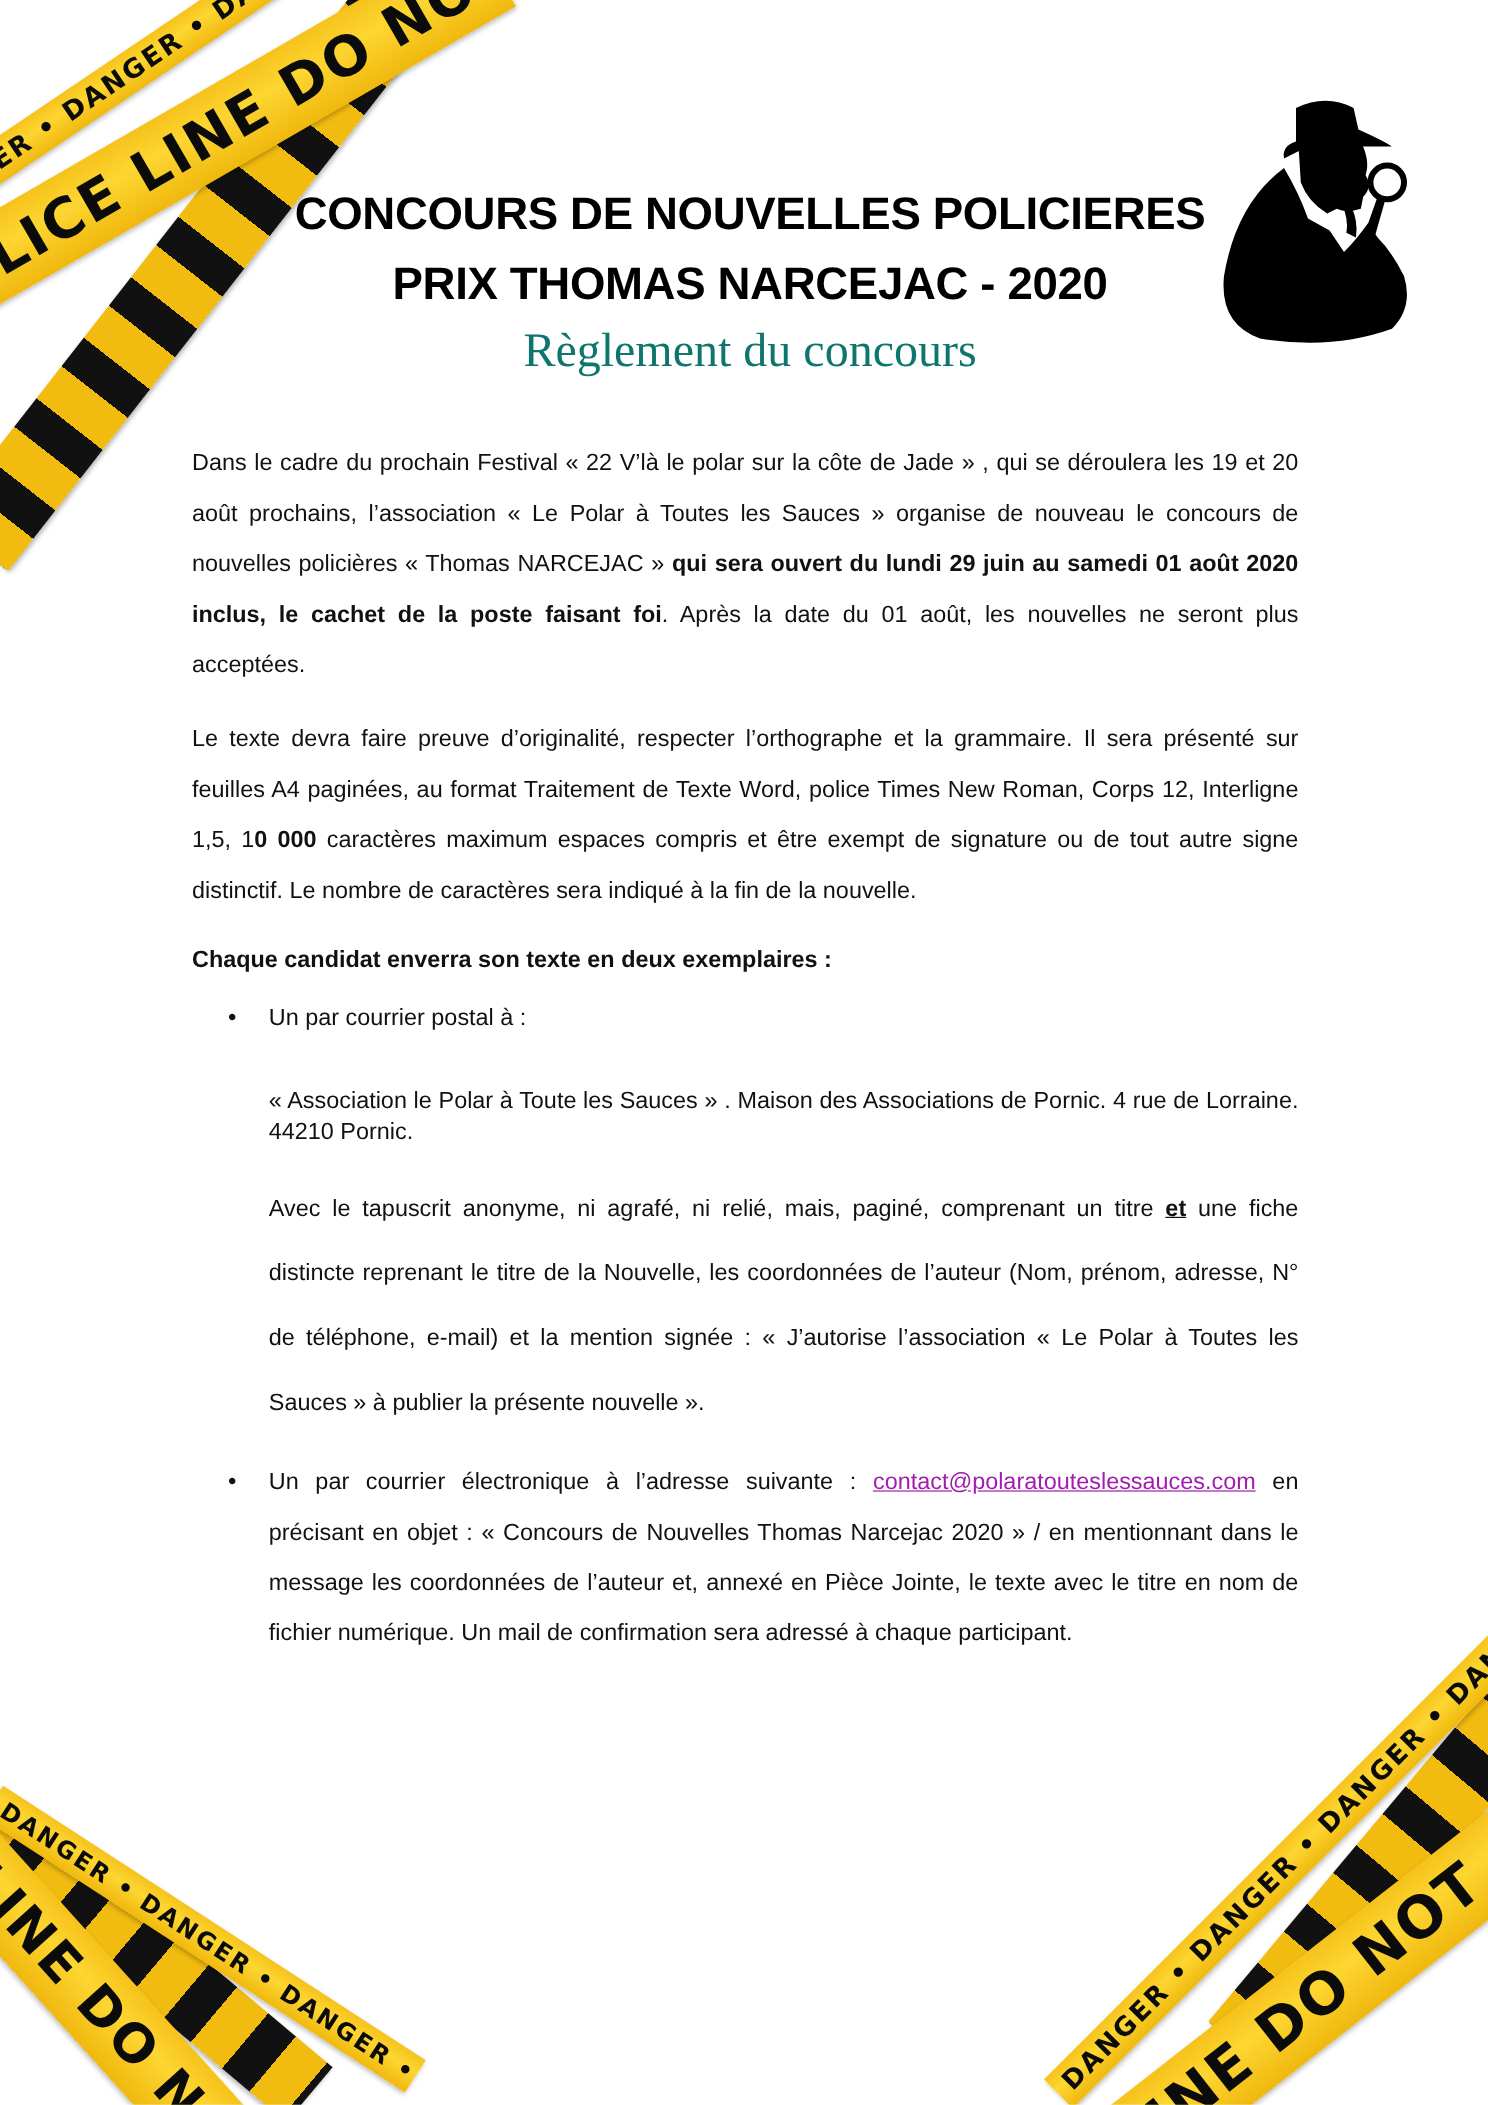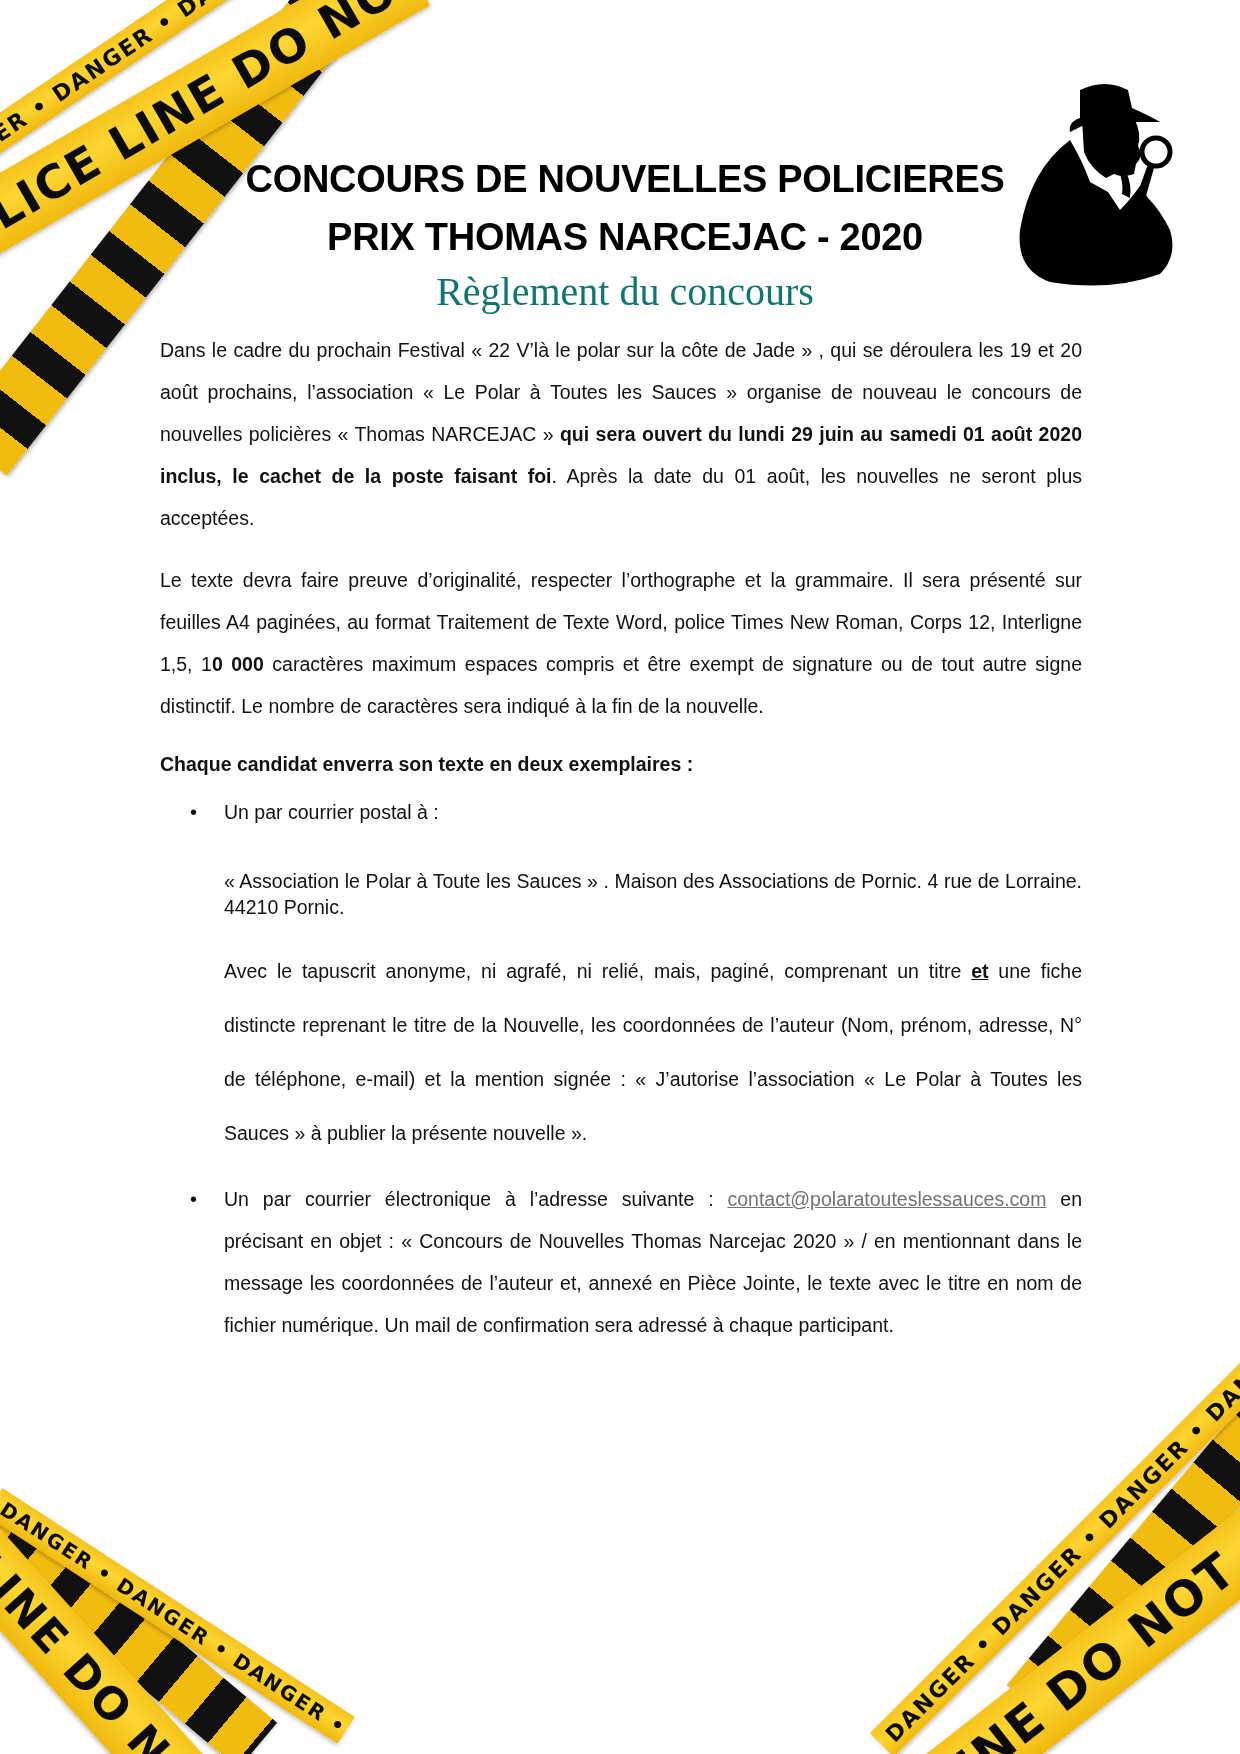--- a/index.html
+++ b/index.html
@@ -13,32 +13,32 @@
     .tape.yellow { background: linear-gradient(180deg, #f6c21b 0%, #fdd632 40%, #f0b80e 100%); box-shadow: 0 2px 4px rgba(0,0,0,0.25); }
     .tape.stripe { background: repeating-linear-gradient(90deg, #f2bb10 0 34px, #111 34px 64px); box-shadow: 0 2px 4px rgba(0,0,0,0.3); }
     .tape .tape-text { font-family: "DejaVu Sans", sans-serif; font-weight: bold; color: #0b0b0b; letter-spacing: 2px; padding-left: 10px; }
 
     .title-block { position: absolute; left: 160px; top: 150px; width: 930px; text-align: center; }
     .title-line { font-family: "Liberation Sans", sans-serif; font-weight: bold; font-size: 38px; line-height: 58px; color: #000; letter-spacing: -0.3px; }
     .subtitle { font-family: "Liberation Serif", serif; font-size: 40px; line-height: 52px; color: #0f766e; margin-top: 0px; }
 
     .detective { position: absolute; left: 1010px; top: 60px; width: 170px; height: 230px; }
 
-    .content { position: absolute; left: 160px; top: 329px; width: 922px; font-size: 19.5px; color: #111; }
+    .content { position: absolute; left: 160px; top: 365px; width: 922px; font-size: 19.5px; color: #111; }
     .para { line-height: 42px; margin: 0; text-align: justify; }
     .para + .para { margin-top: 20px; }
     .bold { font-weight: bold; }
     .ul { text-decoration: underline; }
     .heading { font-weight: bold; line-height: 42px; margin-top: 16px; }
     .bullet-row { position: relative; padding-left: 64px; line-height: 42px; margin-top: 6px; text-align: justify; }
     .bullet-dot { position: absolute; left: 30px; top: 0; font-size: 20px; }
     .sub-para { padding-left: 64px; margin: 0; text-align: justify; }
     .address { line-height: 26px; margin-top: 35px; }
     .avec { line-height: 54px; margin-top: 24px; }
-    .link { color: #737373; text-decoration: underline; }
+    .link { color: #a21caf; text-decoration: underline; }
     .final { line-height: 42px; margin-top: 14px; }
   </style>
 </head>
 <body>
 
 <div class="tape-layer">
 
   <div class="tape stripe" style="left:-140px; top:175px; width:620px; height:70px; transform: rotate(-52deg);"></div>
   <div class="tape yellow" style="left:-120px; top:35px; width:480px; height:34px; transform: rotate(-34deg);">
     <span class="tape-text" style="font-size:22px;">DANGER • DANGER • DANGER • DANGER • DANGER • DANGER •</span>

